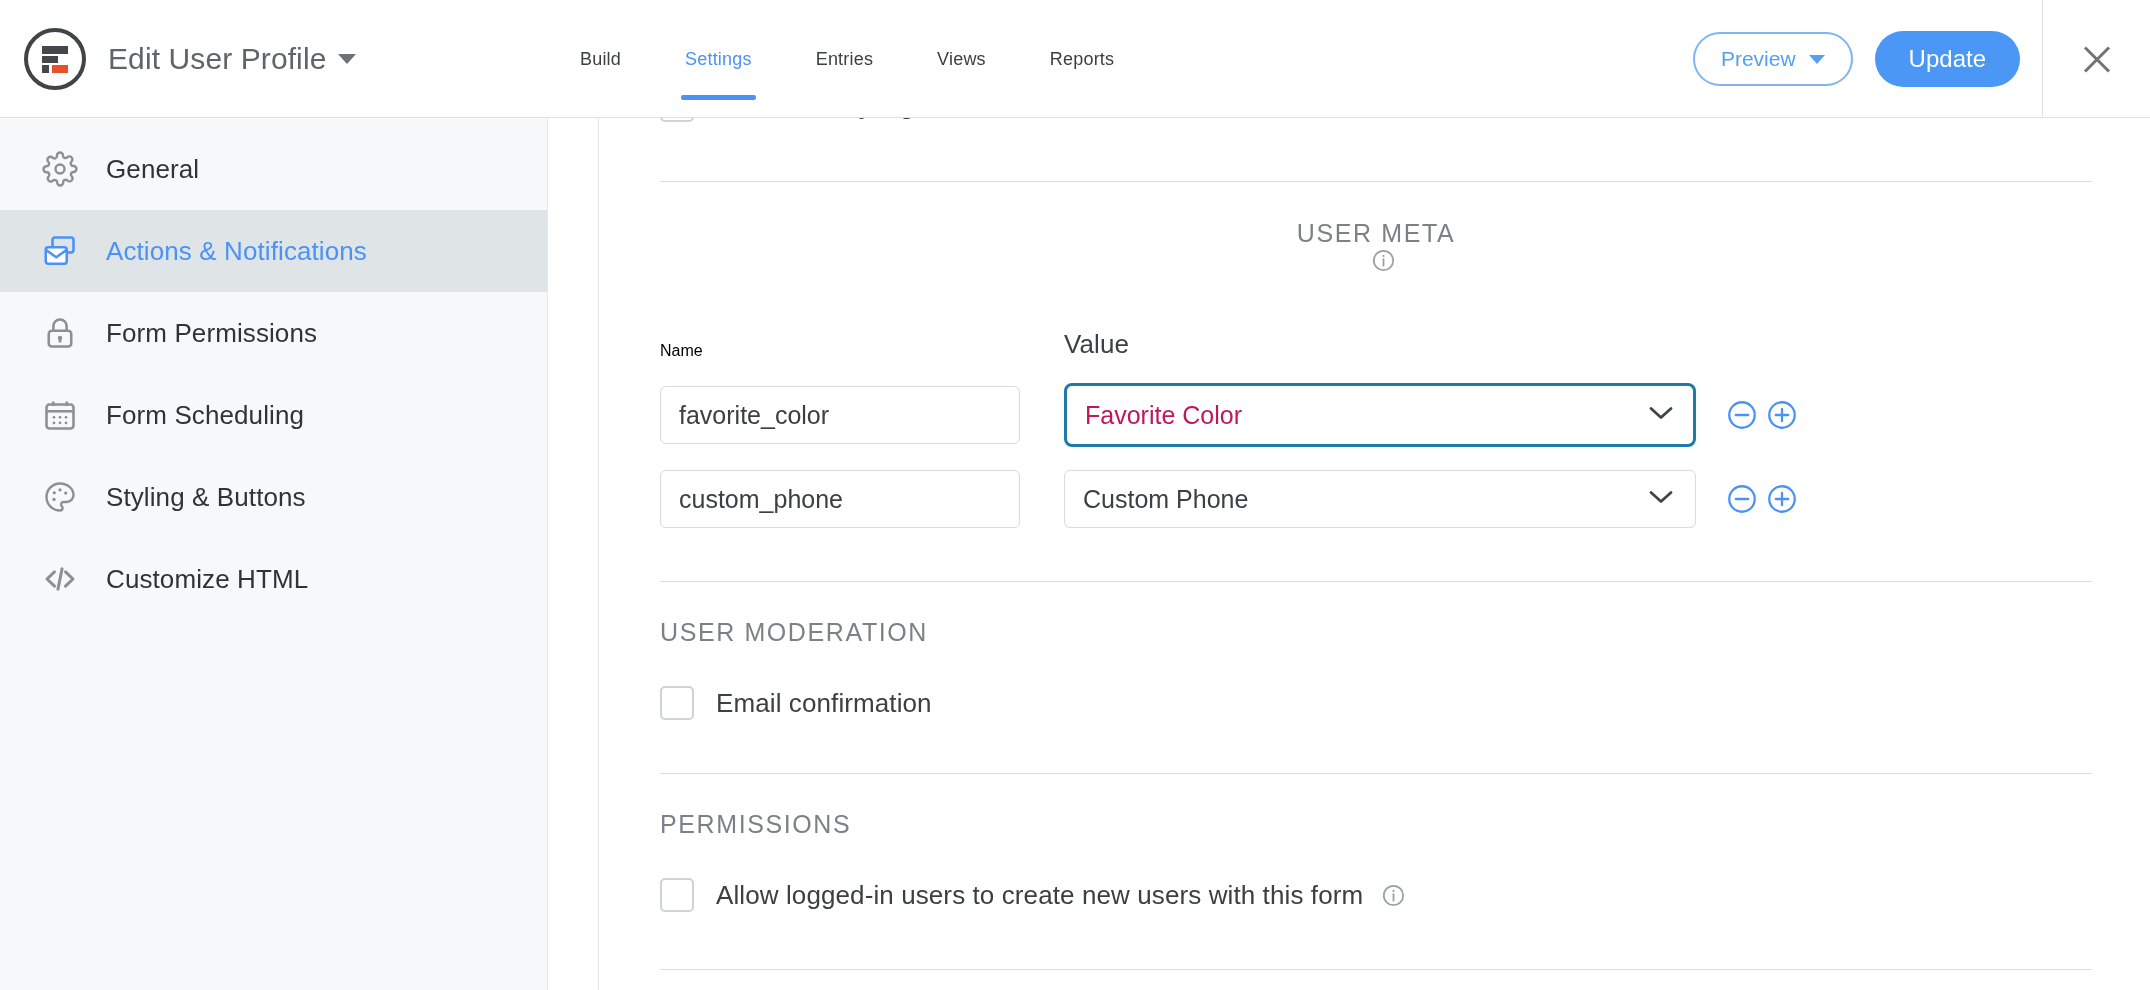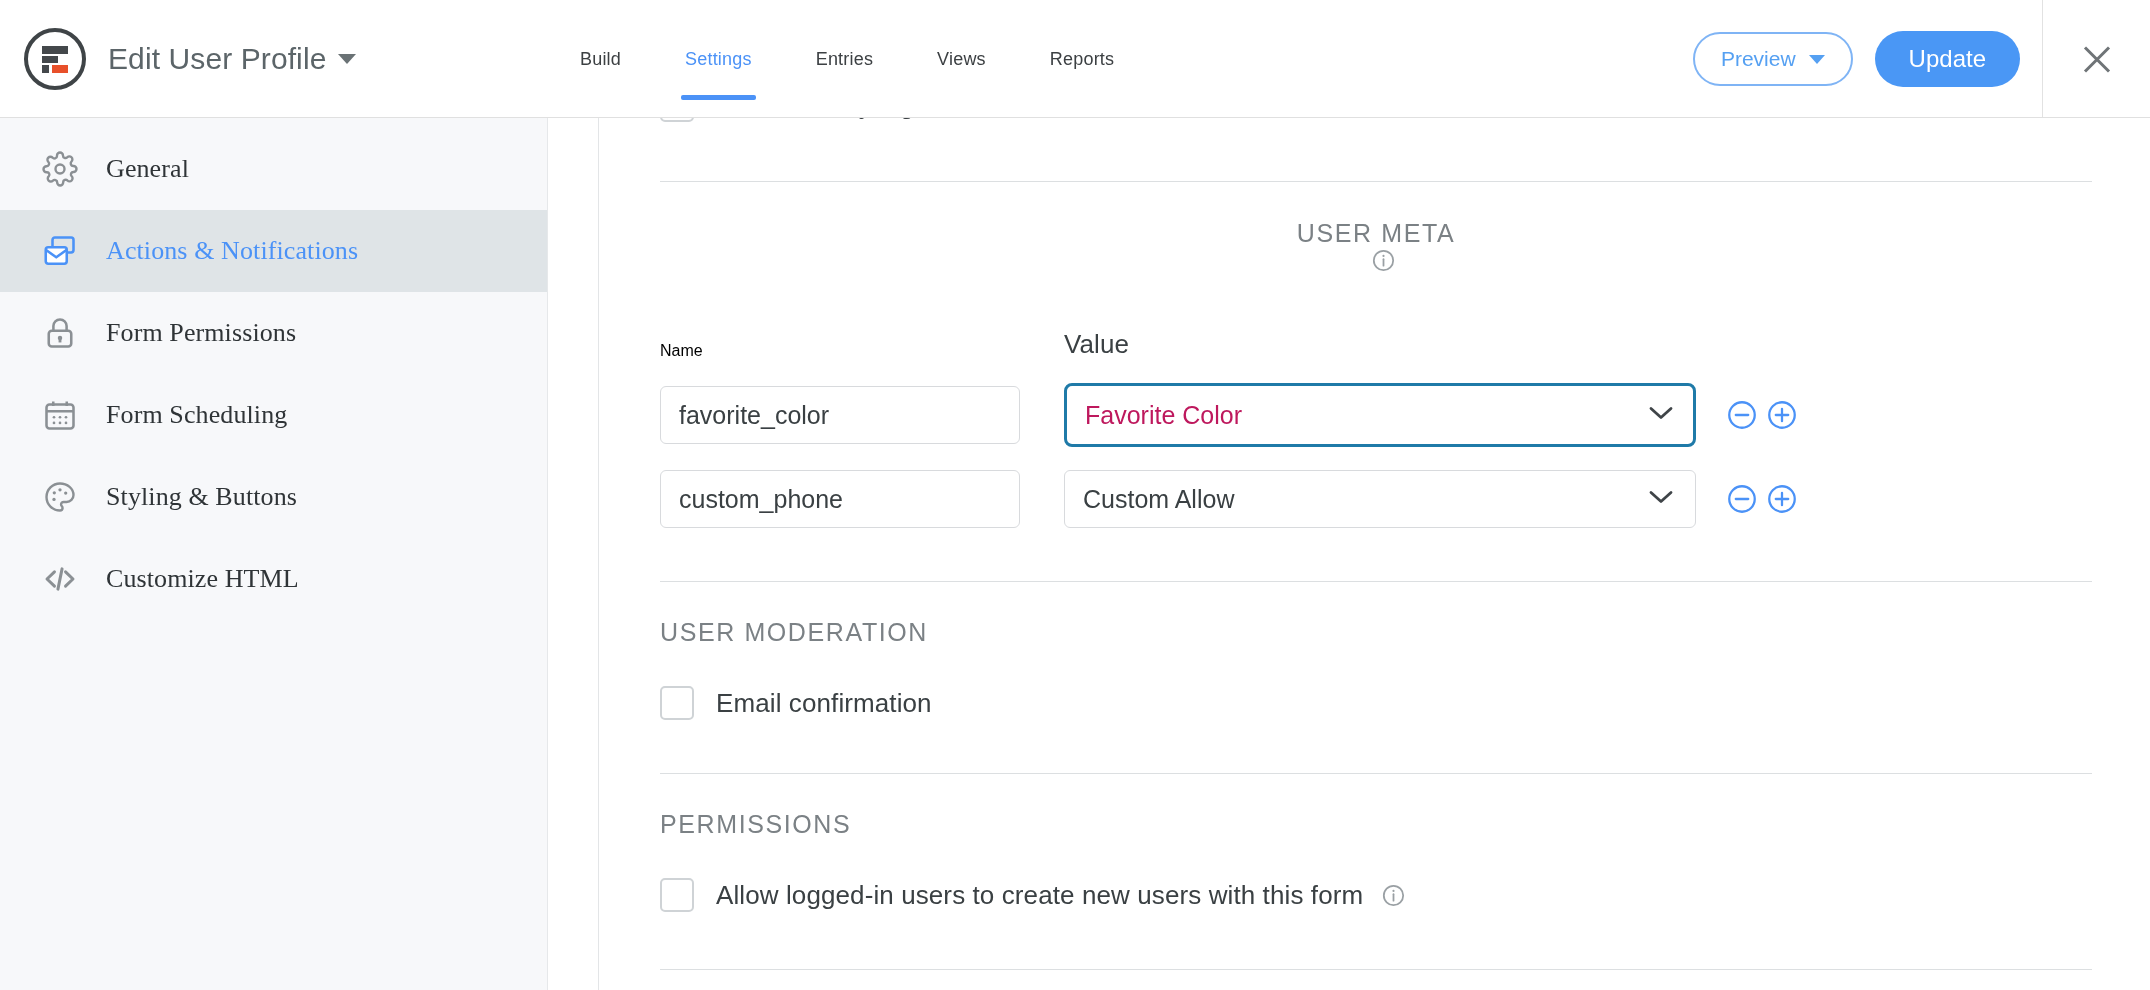--- a/index.html
+++ b/index.html
@@ -181,21 +181,20 @@
 
   
   .sidebar {
     position: absolute;
     top: 118px; left: 0;
     width: 548px;
     height: 872px;
     background: #f7f8fa;
     border-right: 1px solid #e6e8ea;
     padding-top: 10px;
-    font-family: Liberation Serif, serif;
   }
   .side-item {
     display: flex;
     align-items: center;
     height: 82px;
     padding-left: 40px;
     cursor: pointer;
     color: #2f3437;
     font-size: 26px;
   }
@@ -535,21 +534,21 @@
                 <path d="M7.6 12h8.8M12 7.6v8.8" stroke-linecap="round"></path>
             </svg>
           </span>
         </div>
       </div>
 
       <div class="meta-row" style="margin-top:23px;">
         <input class="txt-input" type="text" value="custom_phone" style="">
         <div class="sel-wrap">
           <div class="sel-box">
-            <span>Custom Allow</span>
+            <span>Custom Phone</span>
           </div>
           <span class="chev">
             <svg width="26" height="16" viewBox="0 0 26 16" fill="none" stroke="#3f4448" stroke-width="2.8" stroke-linecap="round" stroke-linejoin="round">
               <path d="M3 3.5L13 12.5 23 3.5"></path>
             </svg>
           </span>
         </div>
         <div class="row-actions">
           <span class="circ-btn">
             <svg width="34" height="34" viewBox="0 0 24 24" fill="none" stroke="#4b92f7" stroke-width="1.6">

